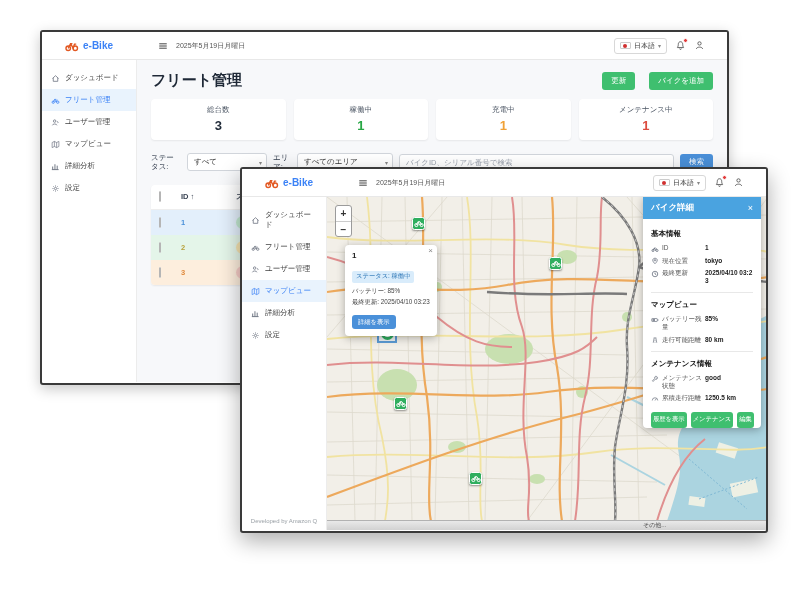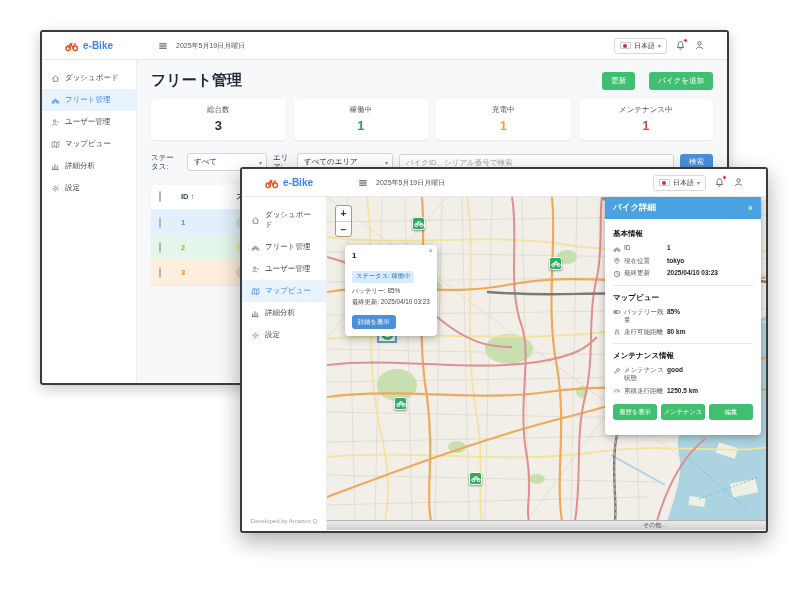--- a/index.html
+++ b/index.html
@@ -83,25 +83,25 @@
   .mk-sel .core { width:3.5px; height:3.5px; border-radius:50%; background:#2fae5f; }
   .popup { position:absolute; left:18px; top:48px; width:92px; background:#fff; border-radius:4px; box-shadow:0 2px 8px rgba(0,0,0,.3); padding:6px 7px 7px; z-index:6; }
   .popup-tip { position:absolute; left:38px; top:114px; width:8px; height:8px; background:#fff; transform:rotate(45deg); box-shadow:2px 2px 4px rgba(0,0,0,.15); z-index:5; }
   .pp-close { position:absolute; top:2px; right:4px; font-size:8px; color:#888; cursor:pointer; line-height:1; }
   .pp-id { font-size:8px; font-weight:bold; color:#222; margin-bottom:4px; }
   .pp-badge { display:inline-block; background:#d9ecfb; color:#3179b8; font-size:6.3px; padding:1.5px 4px; border-radius:2px; margin-bottom:4px; white-space:nowrap; }
   .pp-line { font-size:6.3px; color:#444; margin-bottom:2.5px; white-space:nowrap; }
   .pp-btn { display:inline-block; background:#4a90d9; color:#fff; font-size:6.3px; padding:2.5px 6px; border-radius:3px; border:none; margin-top:2px; cursor:pointer; font-family:inherit; }
 
   
-  .panel { position:absolute; top:0; right:5px; width:156px; background:#fff; box-shadow:0 2px 8px rgba(0,0,0,.3); border-radius:0 0 4px 4px; z-index:7; }
+  .panel { position:absolute; top:0; right:5px; width:118px; background:#fff; box-shadow:0 2px 8px rgba(0,0,0,.3); border-radius:0 0 4px 4px; z-index:7; }
   .pn-hd { background:#4aa3e0; color:#fff; padding:5px 8px; display:flex; align-items:center; justify-content:space-between; }
   .pn-title { font-size:8.5px; font-weight:bold; }
   .pn-x { font-size:9px; cursor:pointer; line-height:1; }
-  .pn-bd { padding:7px 8px 15px; }
+  .pn-bd { padding:7px 8px 0; }
   .pn-sec { font-size:7.5px; font-weight:bold; color:#111; margin:3px 0 5px; }
   .pn-row { display:flex; align-items:flex-start; margin-bottom:4px; }
   .pn-lab { width:54px; flex:0 0 auto; display:flex; gap:3px; align-items:flex-start; font-size:6.5px; color:#555; line-height:1.25; }
   .pn-lab .ic { color:#6b7280; display:flex; margin-top:0.5px; }
   .pn-val { flex:1; font-size:6.5px; color:#222; font-weight:bold; line-height:1.25; word-break:break-all; }
   .pn-hr { border:none; border-top:1px solid #e8e8e8; margin:7px 0; }
   .pn-btns { display:flex; gap:4px; margin-top:9px; }
   .pn-btn { flex:1; background:#3fbf6f; color:#fff; font-size:6.3px; padding:3.5px 2px; border-radius:3px; border:none; text-align:center; cursor:pointer; white-space:nowrap; font-family:inherit; }
 
   .statusbar { position:absolute; left:0; right:0; bottom:0; height:10px; background:linear-gradient(#e9e9e9,#d2d2d2); border-top:1px solid #b2b2b2; z-index:8; display:flex; align-items:center; }

